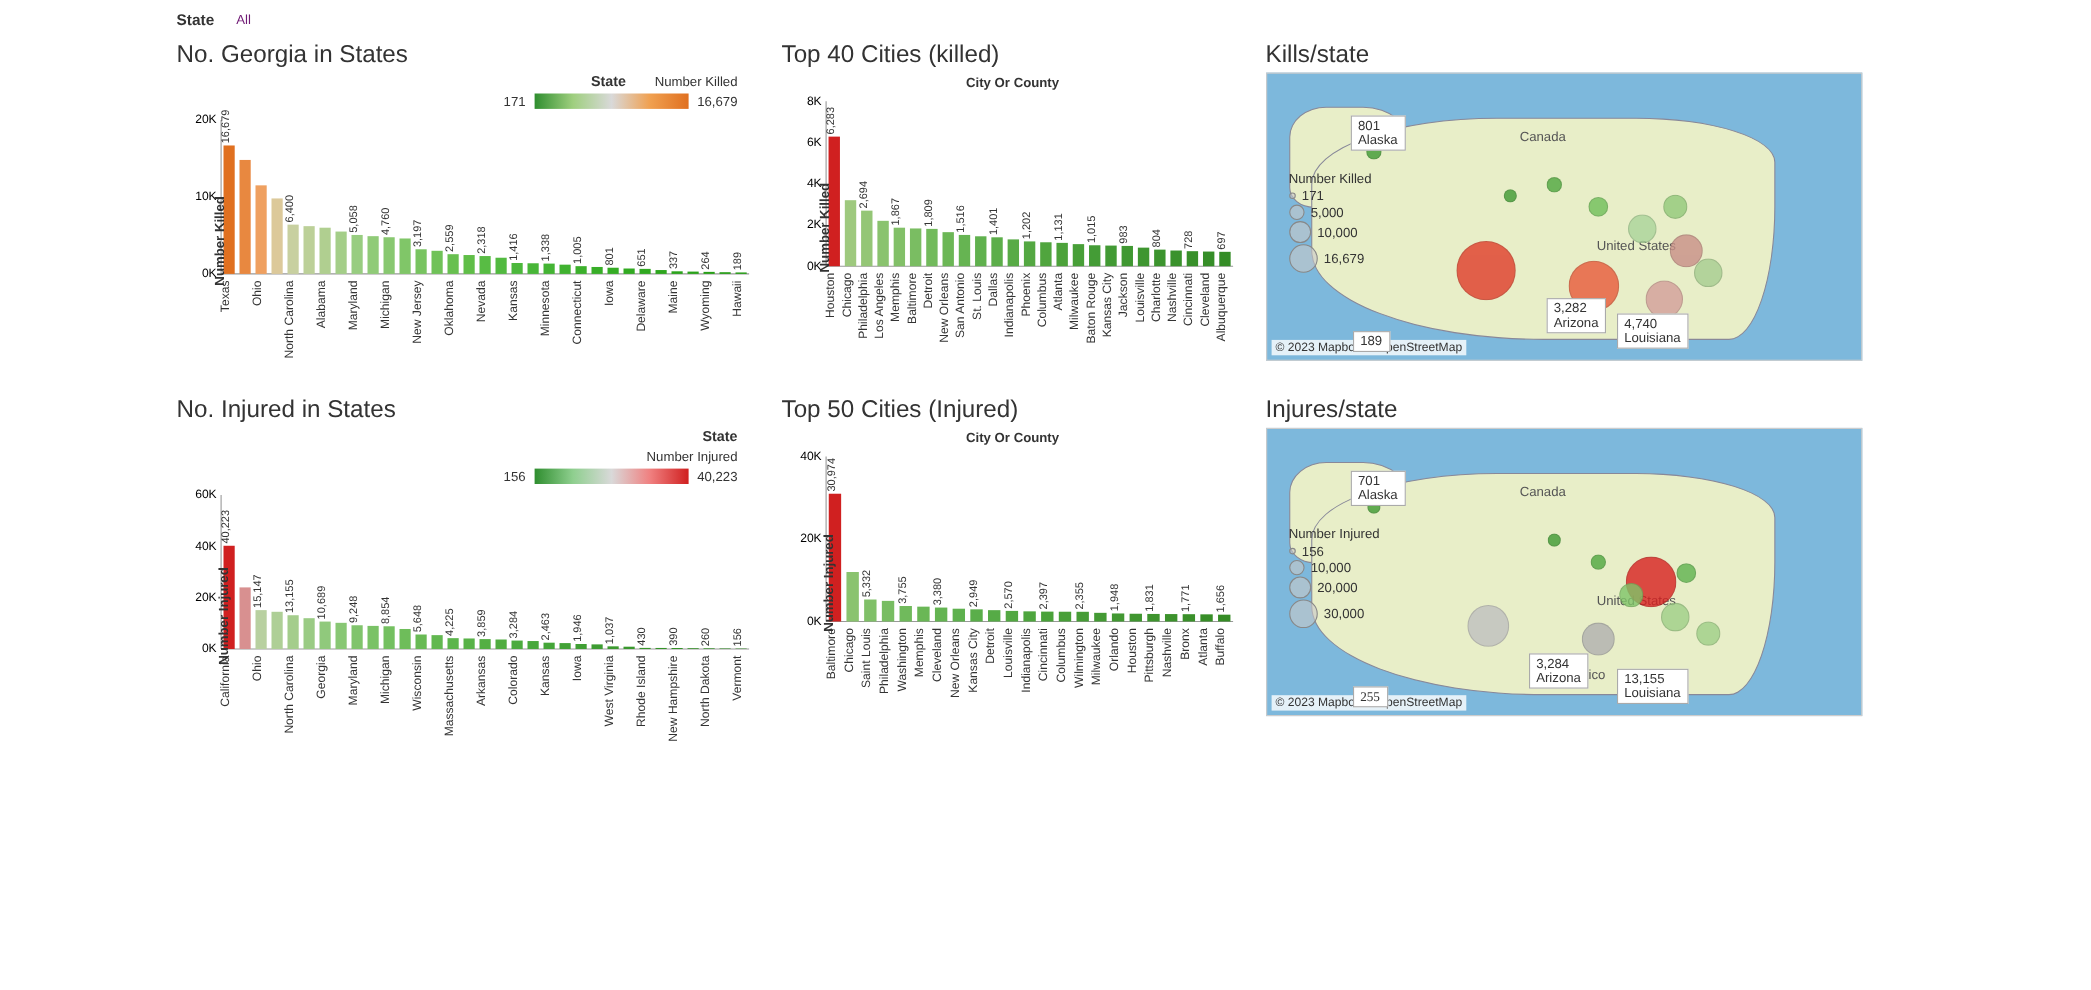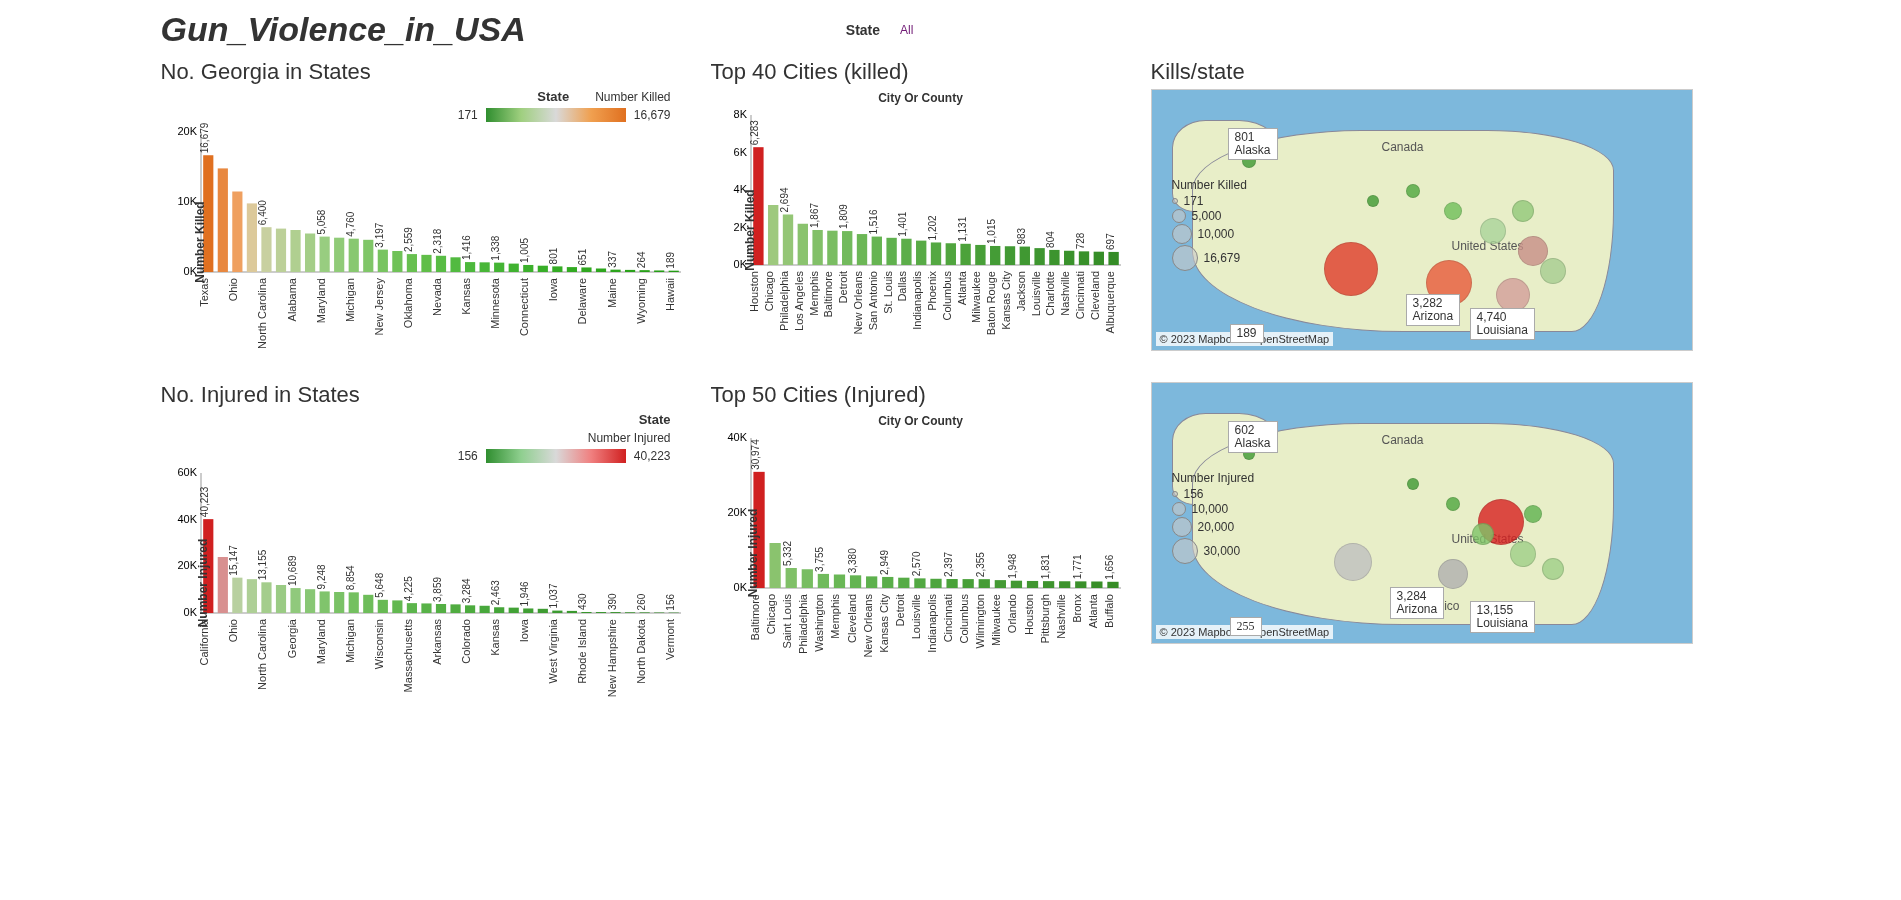--- a/index.html
+++ b/index.html
@@ -33,21 +33,20 @@
   .size-leg .t{font-weight:400;margin-bottom:2px}
   .size-row{display:flex;align-items:center;gap:6px;margin:1px 0}
   .size-row .c{border:1px solid #888;background:rgba(200,200,200,0.6);border-radius:50%}
   .bubble{position:absolute;border-radius:50%;border:1px solid rgba(0,0,0,0.15)}
 </style>
 </head>
 <body>
 
 <div class="page">
   <div class="titlebar">
-    <div class="title">Gun_Violence_in_USA</div>
     <div class="state-filter">
       <span class="lbl">State</span>
       <span class="val">All</span>
     </div>
   </div>
 
   <div class="grid">
 
     <div>
       <div class="panel-title">No. Georgia in States</div>
@@ -435,20 +434,21 @@
             <rect x="380.23913043478257" y="153.49" width="11.260869565217389" height="6.51" fill="#388e28"></rect>
             <text x="385.86956521739125" y="166" transform="rotate(-90 385.86956521739125 166)" class="xlab">Atlanta</text>
             <rect x="396.3260869565217" y="153.79" width="11.260869565217389" height="6.21" fill="#368c26"></rect>
             <text x="401.9565217391304" y="166" transform="rotate(-90 401.9565217391304 166)" class="xlab">Buffalo</text>
             <text x="401.9565217391304" y="151.79" transform="rotate(-90 401.9565217391304 151.79)" class="val-lab">1,656</text>
           </svg>
       </div>
     </div>
 
     <div>
+      <div class="panel-title">Injures/state</div>
       <div class="map" id="map-injures">
         <div class="land alaska"></div>
         <div class="land na"></div>
         <div class="map-lab" style="left:230px;top:50px">Canada</div>
         <div class="map-lab" style="left:300px;top:150px;text-align:center;line-height:1">United States</div>
         <div class="map-lab" style="left:270px;top:216px">Mexico</div>
         <div class="size-leg">
           <div class="t">Number Injured</div>
           <div class="size-row">
               <span class="c" style="width:4px;height:4px"></span>
@@ -472,21 +472,21 @@
           <div class="bubble" style="left: 182px; top: 160px; width: 36px; height: 36px; background: rgb(192, 192, 192); opacity: 0.8;"></div>
           <div class="bubble" style="left: 286px; top: 176px; width: 28px; height: 28px; background: rgb(176, 176, 176); opacity: 0.8;"></div>
           <div class="bubble" style="left: 358px; top: 158px; width: 24px; height: 24px; background: rgb(159, 207, 136); opacity: 0.8;"></div>
           <div class="bubble" style="left: 320px; top: 140px; width: 20px; height: 20px; background: rgb(127, 196, 104); opacity: 0.8;"></div>
           <div class="bubble" style="left: 372px; top: 122px; width: 16px; height: 16px; background: rgb(95, 179, 79); opacity: 0.8;"></div>
           <div class="bubble" style="left: 294px; top: 114px; width: 12px; height: 12px; background: rgb(79, 168, 63); opacity: 0.8;"></div>
           <div class="bubble" style="left: 255px; top: 95px; width: 10px; height: 10px; background: rgb(63, 154, 51); opacity: 0.8;"></div>
           <div class="bubble" style="left: 390px; top: 175px; width: 20px; height: 20px; background: rgb(159, 207, 136); opacity: 0.8;"></div>
           <div class="bubble" style="left: 91px; top: 65px; width: 10px; height: 10px; background: rgb(63, 154, 51); opacity: 0.8;"></div>
           <div class="map-tooltip" style="left: 76px; top: 38px;">
-            <div class="num">602</div>
+            <div class="num">701</div>
             <div>Alaska</div>
           </div>
           <div class="map-tooltip" style="left: 238px; top: 204px;">
             <div class="num">3,284</div>
             <div>Arizona</div>
           </div>
           <div class="map-tooltip" style="left: 318px; top: 218px;">
             <div class="num">13,155</div>
             <div>Louisiana</div>
           </div>

